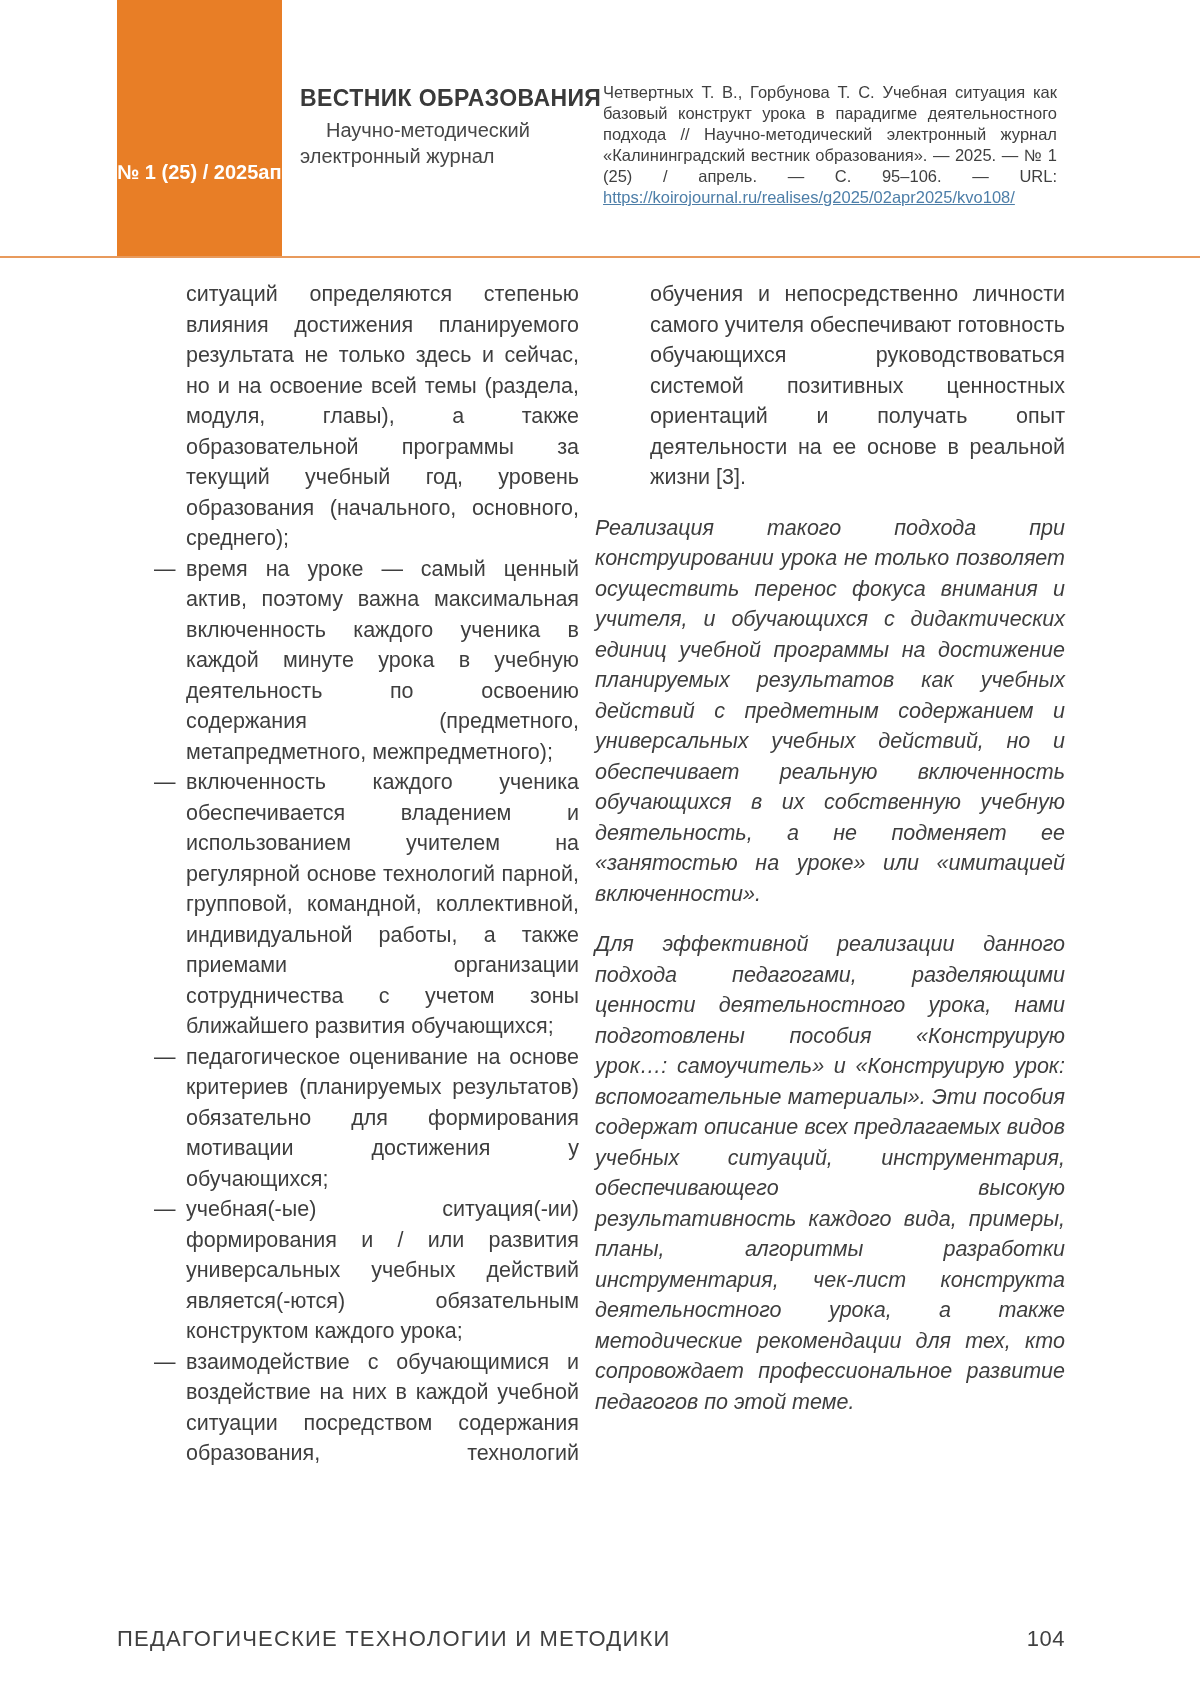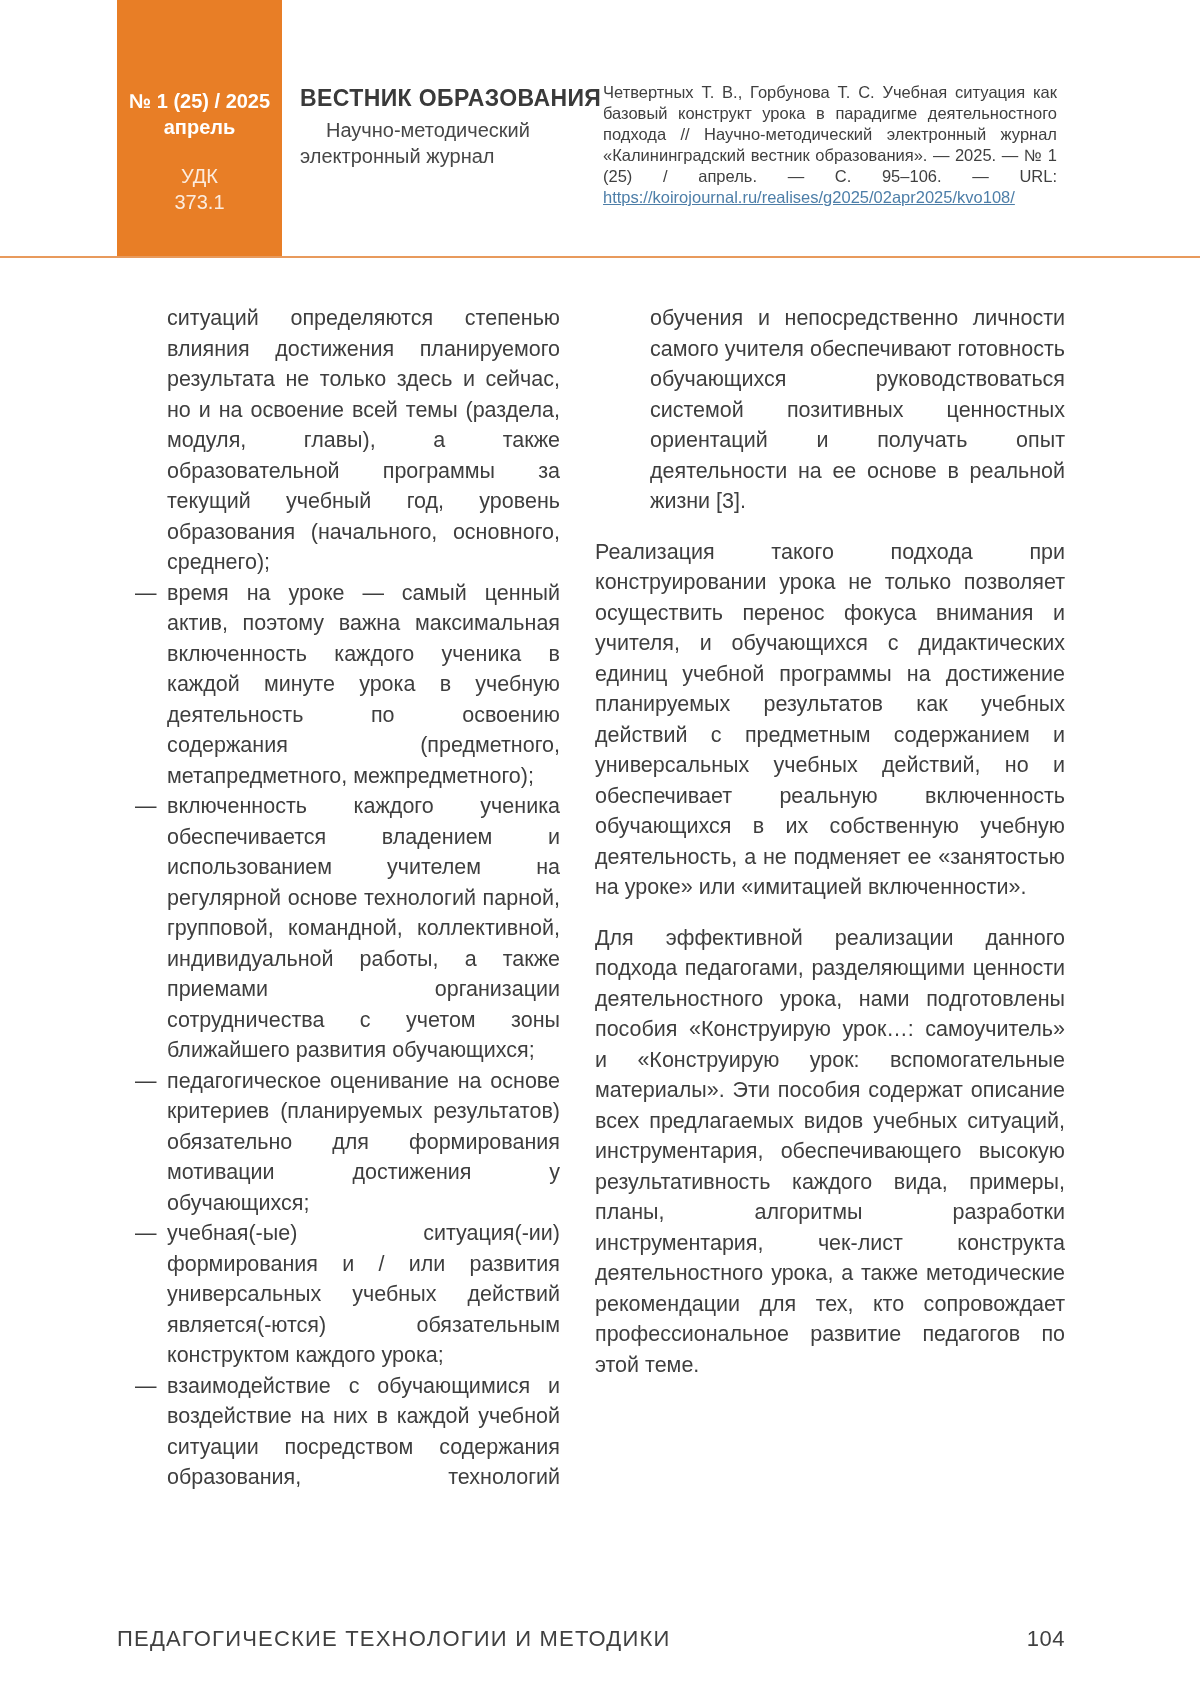--- a/index.html
+++ b/index.html
@@ -10,21 +10,21 @@
     color: var(--text, #3E3E3E);
     position: relative;
     overflow: hidden;
   }
   .page { position: absolute; inset: 0; }
 
   
   .issue-box {
     position: absolute; left: 117px; top: 0; width: 165px; height: 256px;
     background: var(--accent, #E87E26);
-    display: flex; flex-direction: column; align-items: center;
+    display: flex; flex-direction: row; align-items: center;
     box-sizing: border-box; padding-top: 88px;
     text-align: center;
   }
   .issue-box .issue { color: #ffffff; font-size: 20px; font-weight: 700; line-height: 26px; white-space: nowrap; }
   .issue-box .month { color: #ffffff; font-size: 20px; font-weight: 700; line-height: 26px; }
   .issue-box .udk   { color: rgba(255,255,255,0.85); font-size: 20px; font-weight: 400; line-height: 26px; }
   .issue-box .udk.first { margin-top: 23px; }
 
   .journal-block { position: absolute; left: 300px; top: 84px; }
   .jt { font-size: 23px; font-weight: 700; color: #3A3A3A; line-height: 29px; letter-spacing: 0.4px; }
@@ -38,32 +38,32 @@
   }
   .cite-link { color: var(--link, #4D7EA8); text-decoration: underline; cursor: pointer; }
 
   .rule {
     position: absolute; left: 0; top: 256px; width: 1200px; height: 2px;
     background: var(--rule, #E89A5C);
   }
 
   
   .columns {
-    position: absolute; left: 117px; top: 303px; width: 948px;
-    display: flex; gap: 35px; justify-content: flex-end;
+    position: absolute; left: 117px; top: 279px; width: 948px;
+    display: flex; gap: 16px; justify-content: flex-end;
   }
   .col { text-align: justify; font-size: 21.5px; line-height: 30.5px; color: #3E3E3E;
          hyphens: auto; -webkit-hyphens: auto; }
   .col-left  { width: 443px; box-sizing: border-box; }
   .col-right { width: 470px; box-sizing: border-box; }
 
   .col p { margin: 0; }
   .cont { padding-left: 50px; }
   .cont-right { padding-left: 55px; }
-  .para { margin-top: 20px !important; }
+  .para { margin-top: 20px !important; font-style: italic; }
 
   .li { position: relative; padding-left: 50px; }
   .dash { position: absolute; left: 18px; top: 0; }
   .justify-last { text-align-last: justify; }
 
   
   .footer {
     position: absolute; left: 117px; top: 1582px; width: 948px;
     display: flex; justify-content: space-between; align-items: baseline;
     font-size: 22px; font-weight: 400; color: #404040; letter-spacing: 1.2px; margin-top: 44px;

